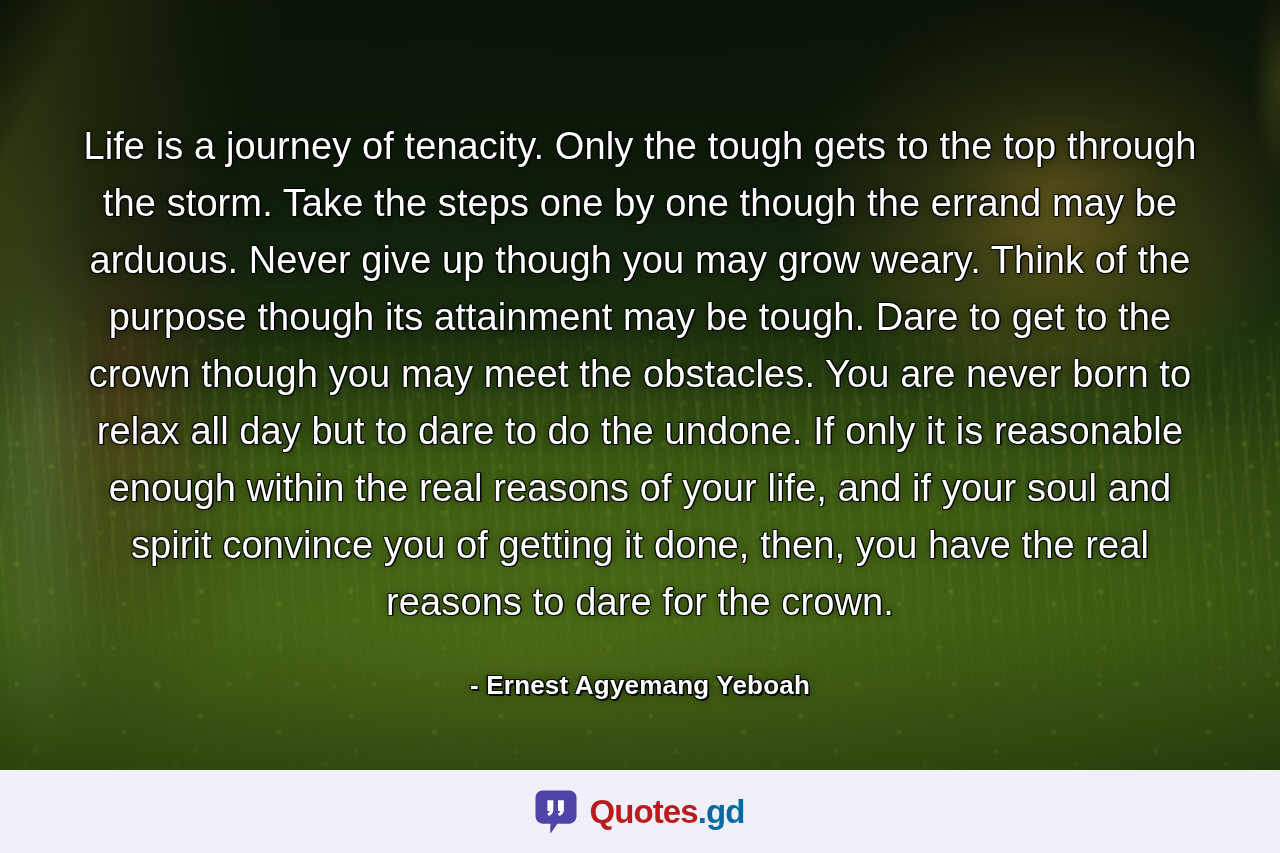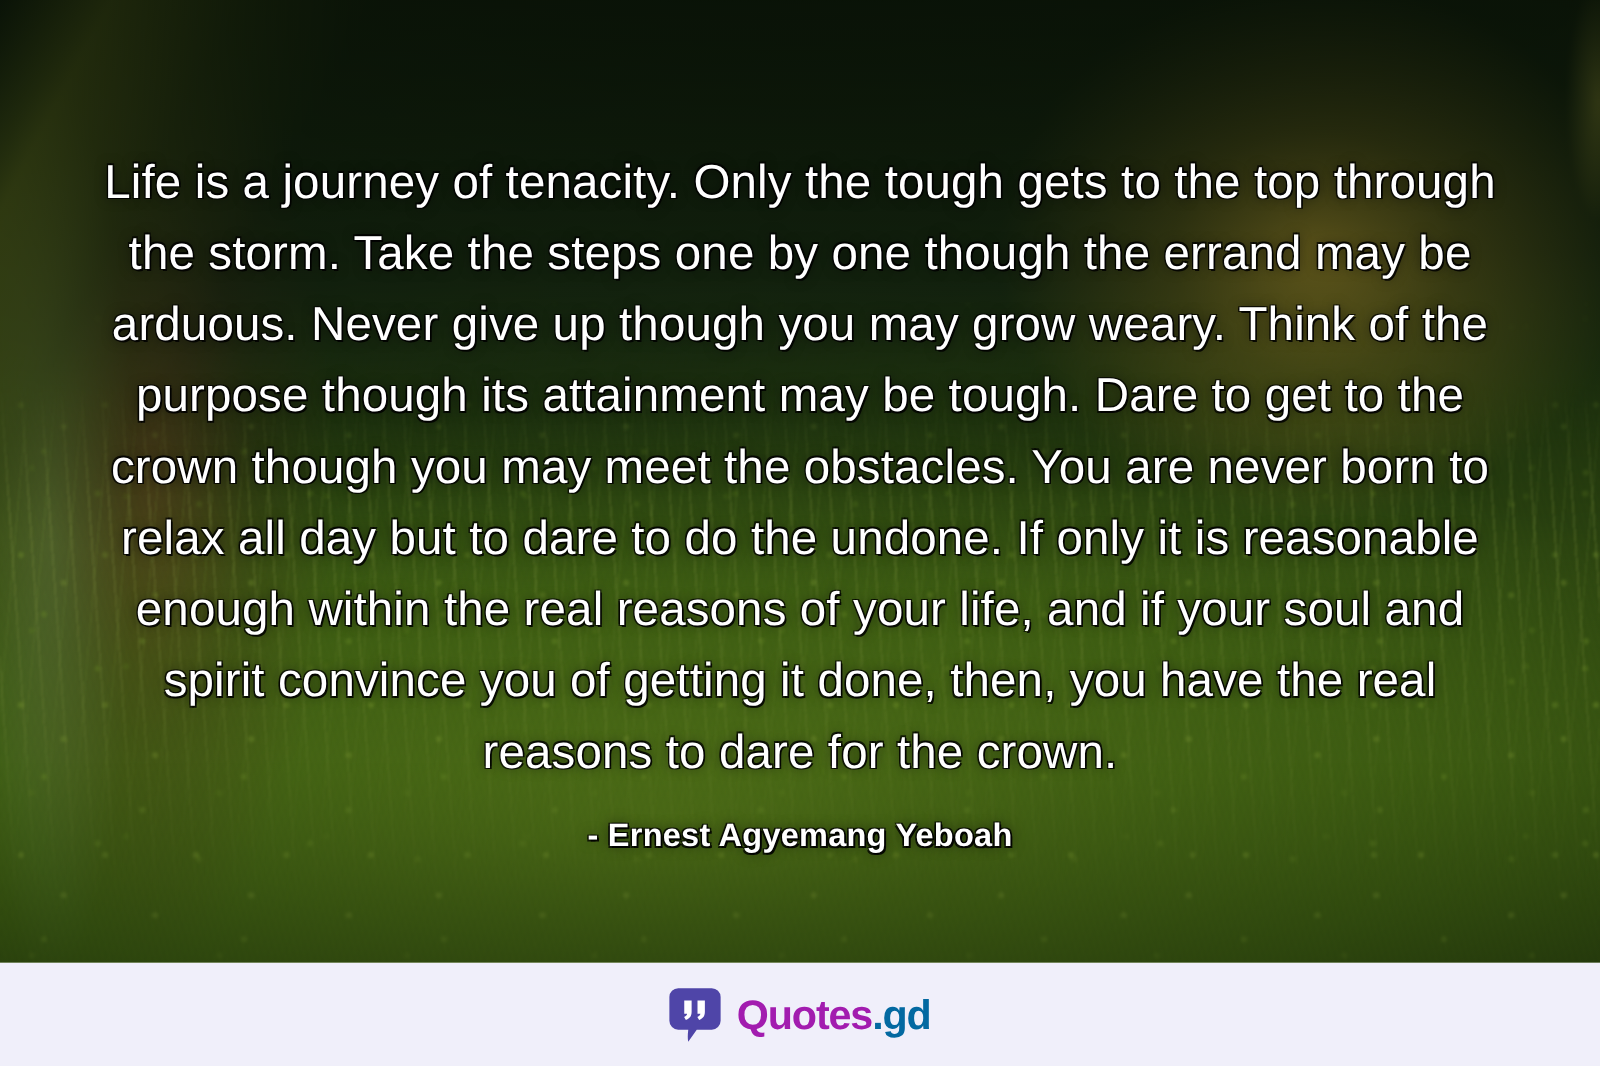--- a/index.html
+++ b/index.html
@@ -119,21 +119,21 @@
     letter-spacing:.1px;
     text-shadow:
       1.4px 1.4px 0 rgba(0,0,0,.85),
       -1.1px 1.1px 0 rgba(0,0,0,.70),
       1.1px -1.1px 0 rgba(0,0,0,.70),
       -1.1px -1.1px 0 rgba(0,0,0,.70),
       0 0 9px rgba(0,0,0,.55);
   }
 
   .quote-author {
-    margin-top:22px;
+    margin-top:39px;
     color:#ffffff;
     font-size:26px;
     font-weight:700;
     letter-spacing:.2px;
     text-shadow:
       1.6px 1.6px 0 rgba(0,0,0,.9),
       -1.2px 1.2px 0 rgba(0,0,0,.75),
       1.2px -1.2px 0 rgba(0,0,0,.75),
       -1.2px -1.2px 0 rgba(0,0,0,.75),
       0 0 10px rgba(0,0,0,.6);
@@ -160,21 +160,21 @@
 
   .brand-mark { display:block; width:42px; height:44px; }
 
   .brand-word {
     font-size:33px;
     font-weight:700;
     letter-spacing:-0.9px;
     line-height:1;
     white-space:nowrap;
   }
-  .brand-word .w-name { color:#a21caf; }
+  .brand-word .w-name { color:#b91c1c; }
   .brand-word .w-tld  { color:#0369a1; }
 </style>
 </head>
 <body>
 
 <div id="page">
 
   <div class="quote-card">
 
     <div class="photo"></div>

